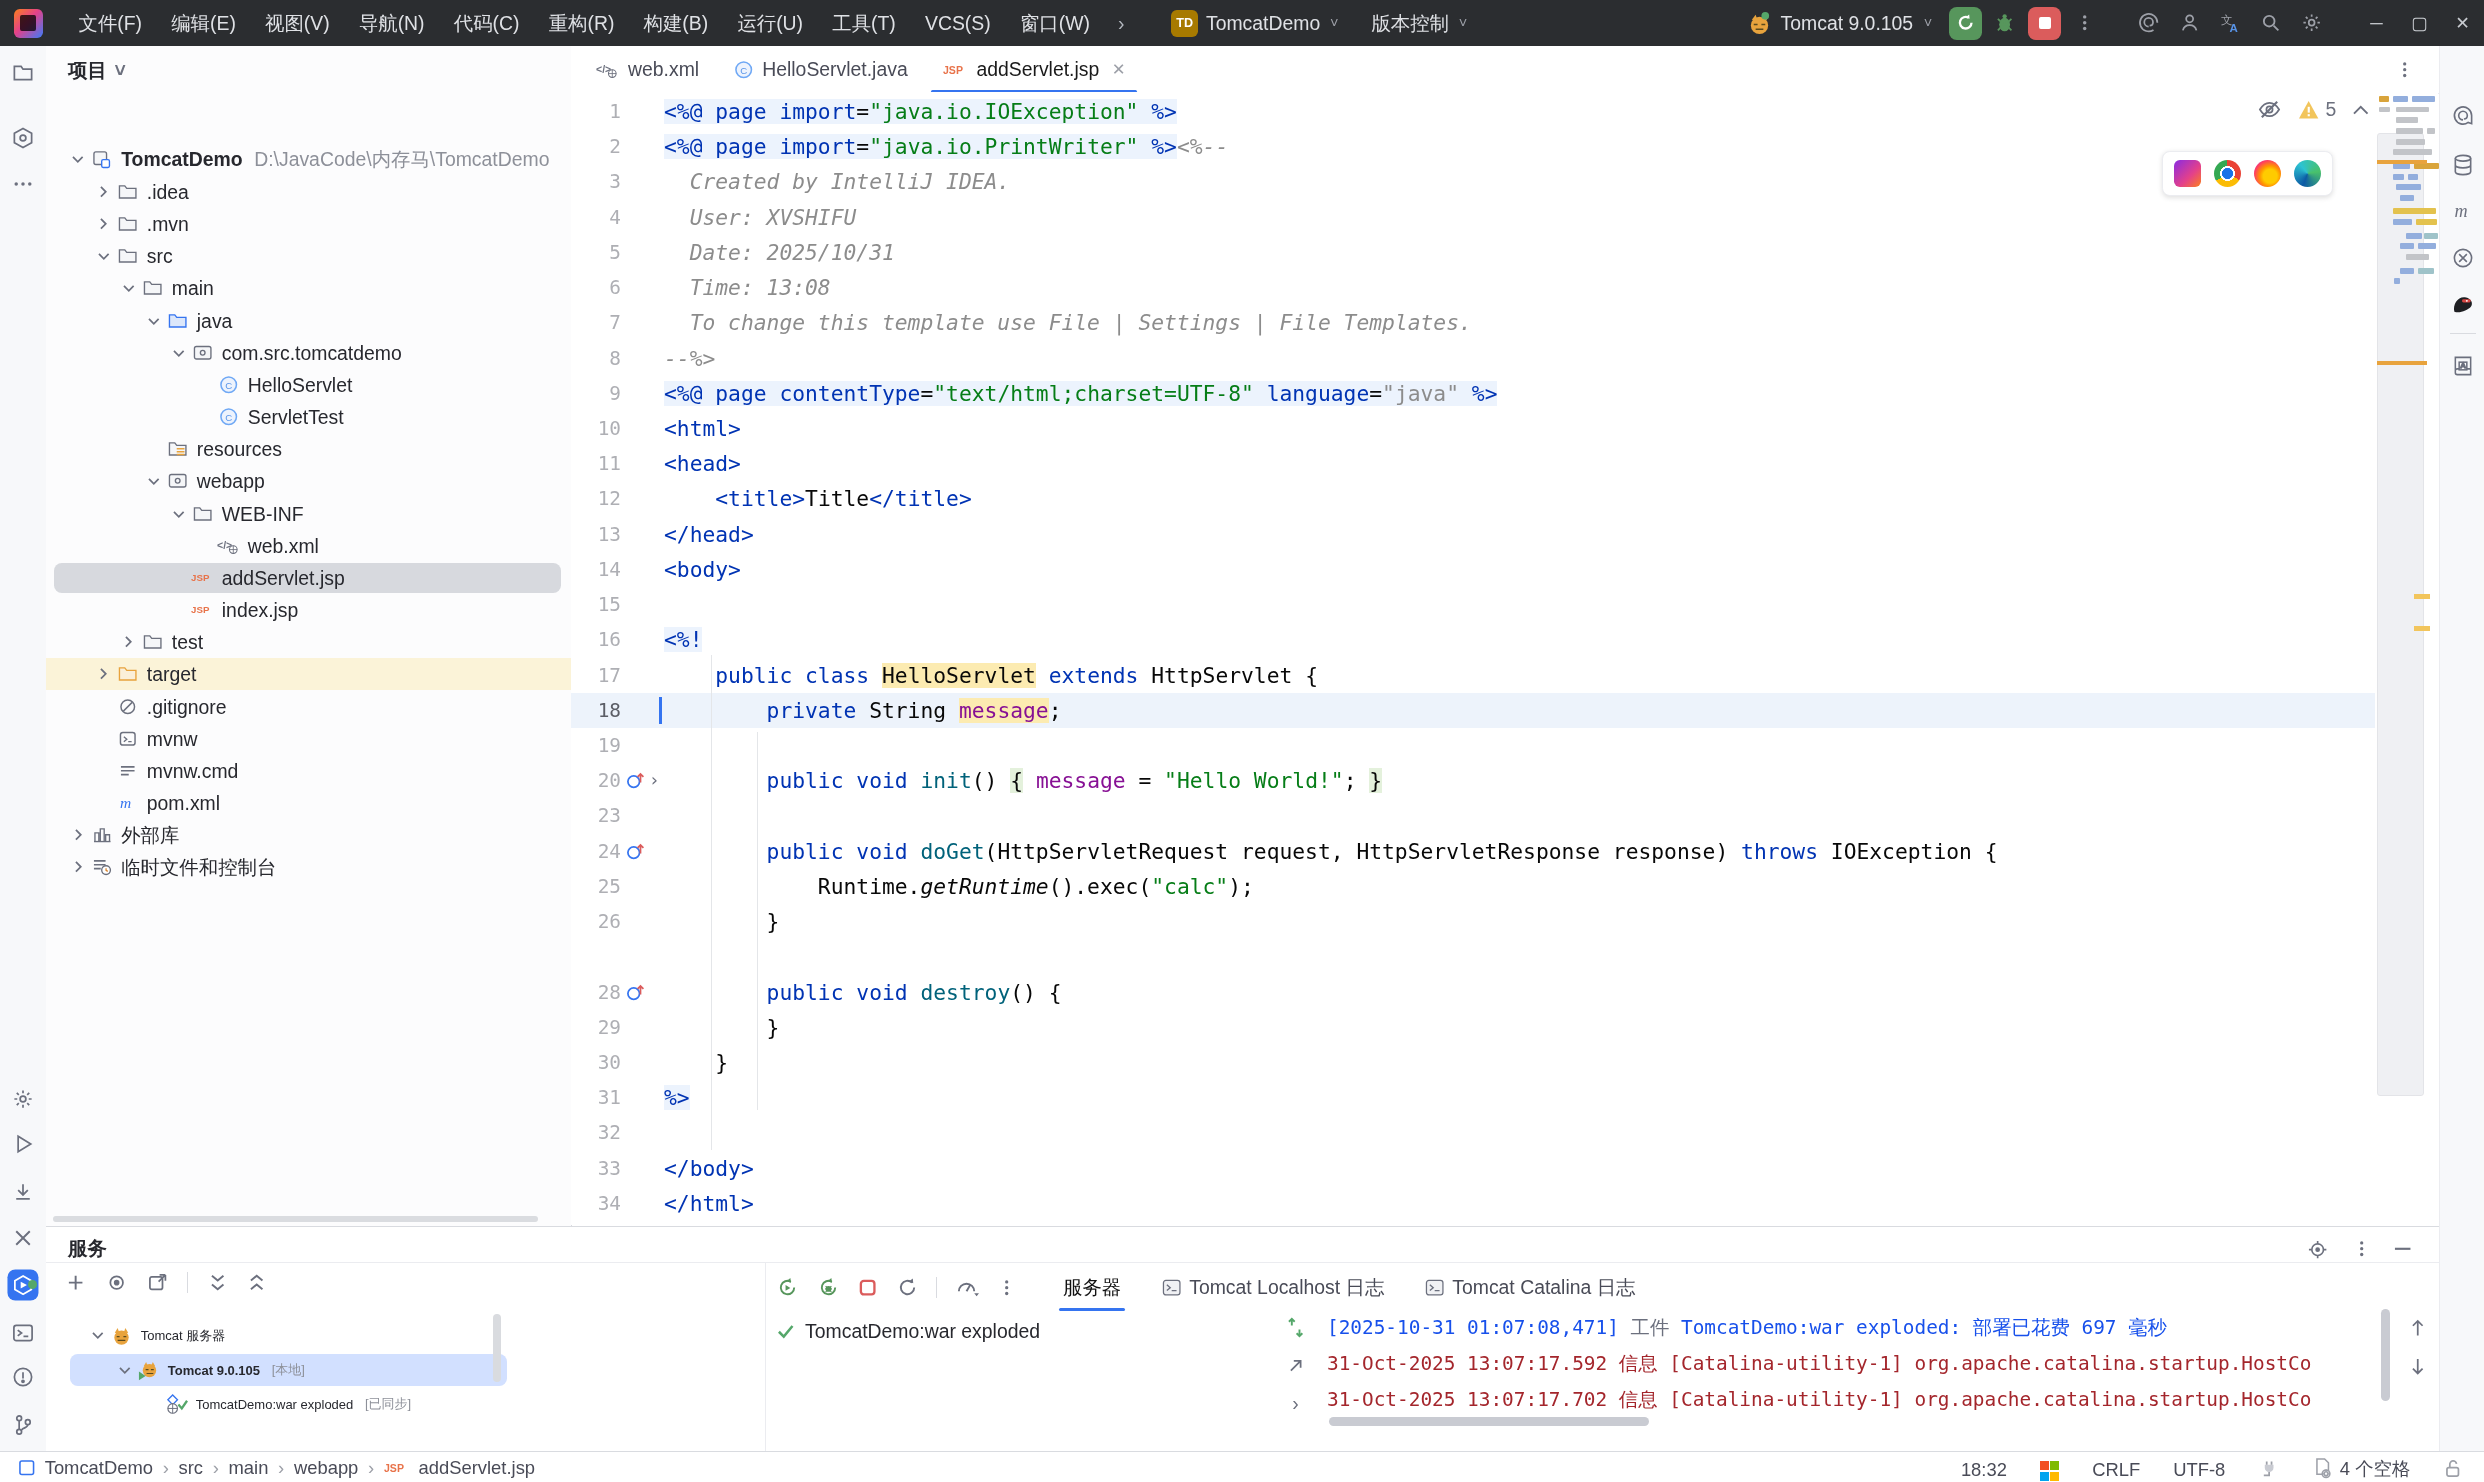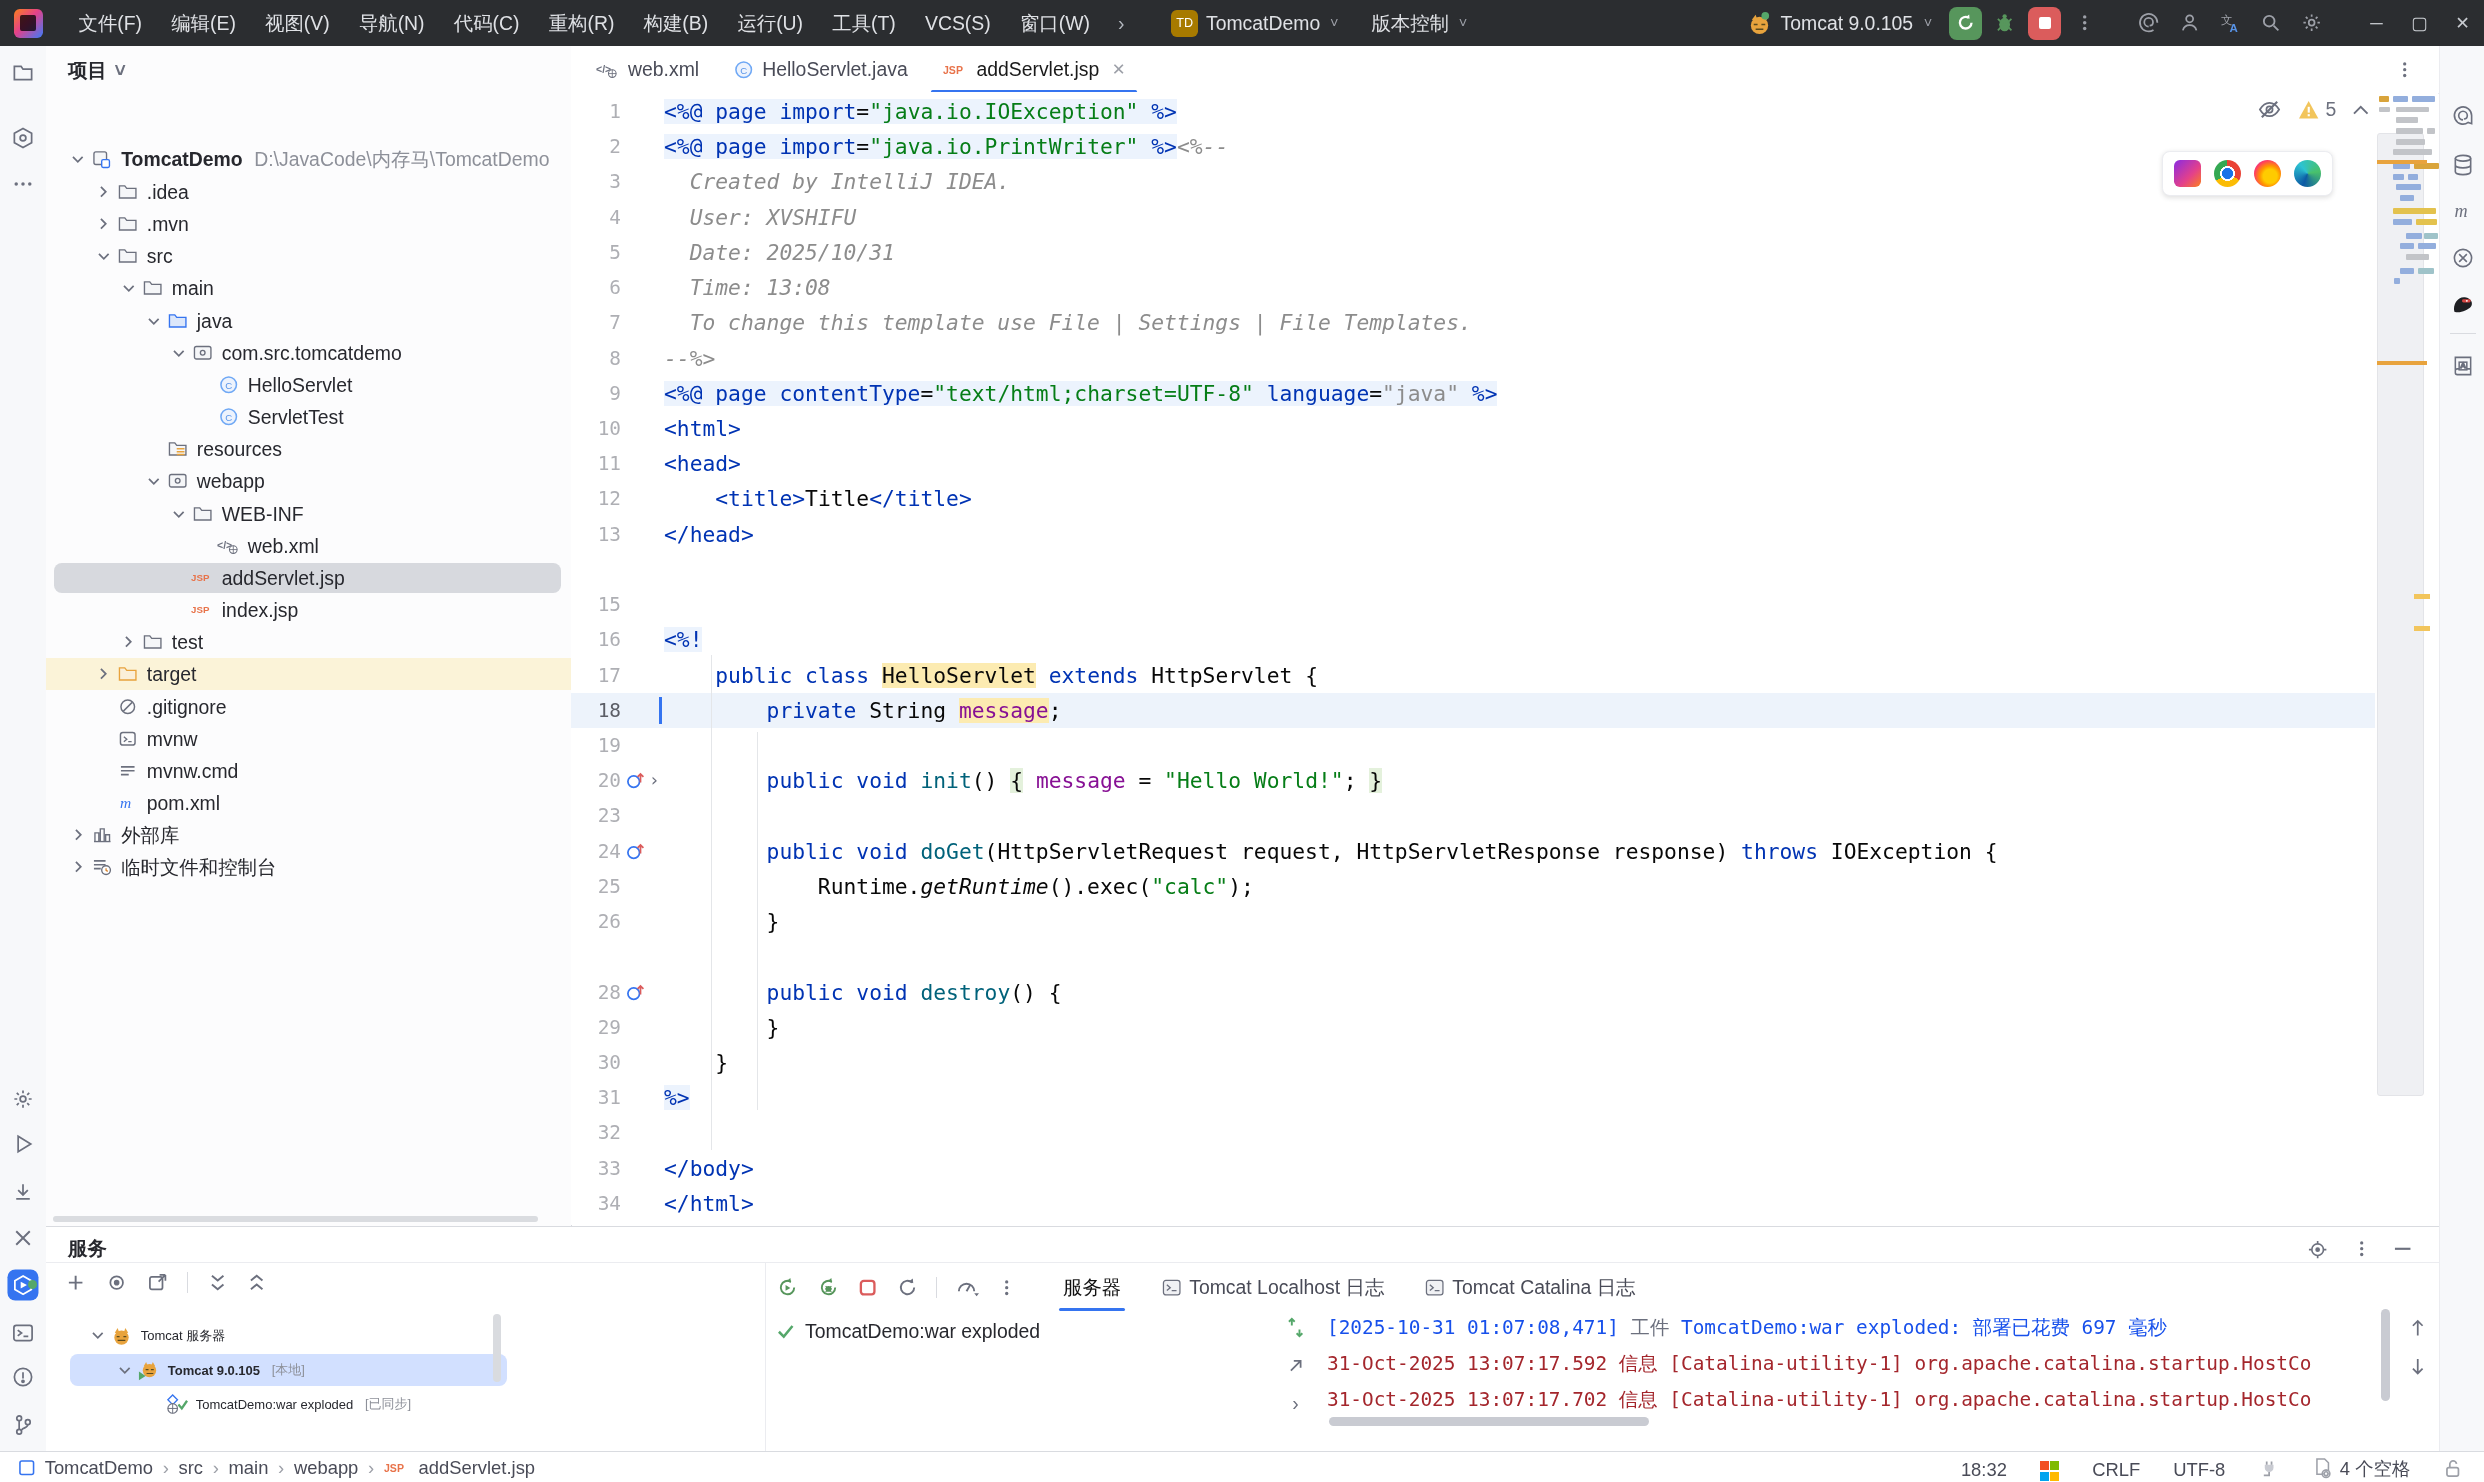--- a/index.html
+++ b/index.html
@@ -11,21 +11,21 @@
   
   #titlebar{position:absolute;left:0;top:0;width:2484px;height:46px;background:#2B2D30;
             display:flex;align-items:center;color:#DFE1E5;font-size:19.4px;}
   .tb-logo{width:29px;height:29px;border-radius:5.8px;margin:0 21.3px 0 13.6px;
            background:linear-gradient(135deg,#FC801D 0%,#E4418A 45%,#3B7BFA 100%);position:relative;}
   .tb-logo::after{content:"";position:absolute;inset:6.8px;background:#000;opacity:.75;border-radius:1.9px;}
   .menu{display:flex;align-items:center;height:46px;}
   .menu-item{padding:0 14.6px;line-height:46px;cursor:default;}
   .menu-more{padding:0 13.6px;color:#B4B8BF;}
   .tb-widget{display:flex;align-items:center;margin-left:33px;gap:7.8px;}
-  .td-badge{width:27px;height:27px;border-radius:5.8px;background:#A77A00;color:#fff;font-size:12.6px;font-weight:normal;
+  .td-badge{width:27px;height:27px;border-radius:5.8px;background:#A77A00;color:#fff;font-size:12.6px;font-weight:bold;
             display:flex;align-items:center;justify-content:center;}
   .tb-chev{color:#9DA0A8;font-size:14.6px;margin-left:1.9px;}
   .tb-spacer{flex:1;}
   .runcfg{display:flex;align-items:center;gap:8.7px;margin-right:13.6px;}
   .tb-btn{width:33px;height:33px;border-radius:7.8px;display:flex;align-items:center;justify-content:center;margin:0 2.9px;}
   .tb-btn.green{background:#57965C;}
   .tb-btn.red{background:#DB5C5C;}
   .tb-ico{width:33px;height:33px;display:flex;align-items:center;justify-content:center;color:#9DA0A8;margin:0 3.9px;}
   .win-btn{width:43px;height:46px;display:flex;align-items:center;justify-content:center;color:#C8CBD0;font-size:17.5px;}
 
@@ -686,20 +686,21 @@
       <div class="cl" style="top: 108px;"><span class="num">4</span><span class="txt"><span class="tok-c">  User: XVSHIFU</span></span></div>
       <div class="cl" style="top: 143px;"><span class="num">5</span><span class="txt"><span class="tok-c">  Date: 2025/10/31</span></span></div>
       <div class="cl" style="top: 178px;"><span class="num">6</span><span class="txt"><span class="tok-c">  Time: 13:08</span></span></div>
       <div class="cl" style="top: 213px;"><span class="num">7</span><span class="txt"><span class="tok-c">  To change this template use File | Settings | File Templates.</span></span></div>
       <div class="cl" style="top: 249px;"><span class="num">8</span><span class="txt"><span class="tok-c">--%&gt;</span></span></div>
       <div class="cl" style="top: 284px;"><span class="num">9</span><span class="txt"><span class="tok-t x-ib">&lt;%@ </span><span class="tok-k x-ib">page contentType</span><span class="tok-d x-ib">=</span><span class="tok-s x-ib">"text/html;charset=UTF-8"</span><span class="tok-d x-ib"> </span><span class="tok-k x-ib">language</span><span class="tok-d x-ib">=</span><span class="tok-g x-ib">"java"</span><span class="tok-d x-ib"> </span><span class="tok-t x-ib">%&gt;</span></span></div>
       <div class="cl" style="top: 319px;"><span class="num">10</span><span class="txt"><span class="tok-t">&lt;html&gt;</span></span></div>
       <div class="cl" style="top: 354px;"><span class="num">11</span><span class="txt"><span class="tok-t">&lt;head&gt;</span></span></div>
       <div class="cl" style="top: 389px;"><span class="num">12</span><span class="txt"><span class="tok-d">    </span><span class="tok-t">&lt;title&gt;</span><span class="tok-d">Title</span><span class="tok-t">&lt;/title&gt;</span></span></div>
       <div class="cl" style="top: 425px;"><span class="num">13</span><span class="txt"><span class="tok-t">&lt;/head&gt;</span></span></div>
+      <div class="cl" style="top: 460px;"><span class="num">14</span><span class="txt"><span class="tok-t">&lt;body&gt;</span></span></div>
       <div class="cl" style="top: 495px;"><span class="num">15</span><span class="txt"></span></div>
       <div class="cl" style="top: 530px;"><span class="num">16</span><span class="txt"><span class="tok-t x-ib">&lt;%!</span></span></div>
       <div class="cl" style="top: 566px;"><span class="num">17</span><span class="txt"><span class="tok-d">    </span><span class="tok-k">public class </span><span class="tok-d x-hly">HelloServlet</span><span class="tok-d"> </span><span class="tok-k">extends</span><span class="tok-d"> HttpServlet {</span></span></div>
       <div class="cl cur" style="top: 601px;"><div class="band"></div><div class="caret"></div><span class="num">18</span><span class="txt"><span class="tok-d">        </span><span class="tok-k">private </span><span class="tok-d">String </span><span class="tok-f x-hly">message</span><span class="tok-d">;</span></span></div>
       <div class="cl" style="top: 636px;"><span class="num">19</span><span class="txt"></span></div>
       <div class="cl" style="top: 671px;"><span class="num">20</span><span class="gut-ico"><svg width="21.3" height="21.3" viewBox="0 0 22 22">
             <circle cx="9" cy="12" r="6" fill="none" stroke="#3574F0" stroke-width="1.8"></circle>
             <path d="M16 13 V4 M13 7 L16 4 L19 7" fill="none" stroke="#DB5C5C" stroke-width="1.8"></path>
           </svg></span><span class="gut-chev">›</span><span class="txt"><span class="tok-d">        </span><span class="tok-k">public void </span><span class="tok-m">init</span><span class="tok-d">() </span><span class="tok-d x-fold">{</span><span class="tok-d"> </span><span class="tok-f">message</span><span class="tok-d"> = </span><span class="tok-s">"Hello World!"</span><span class="tok-d">; </span><span class="tok-d x-fold">}</span></span></div>
       <div class="cl" style="top: 706px;"><span class="num">23</span><span class="txt"></span></div>

